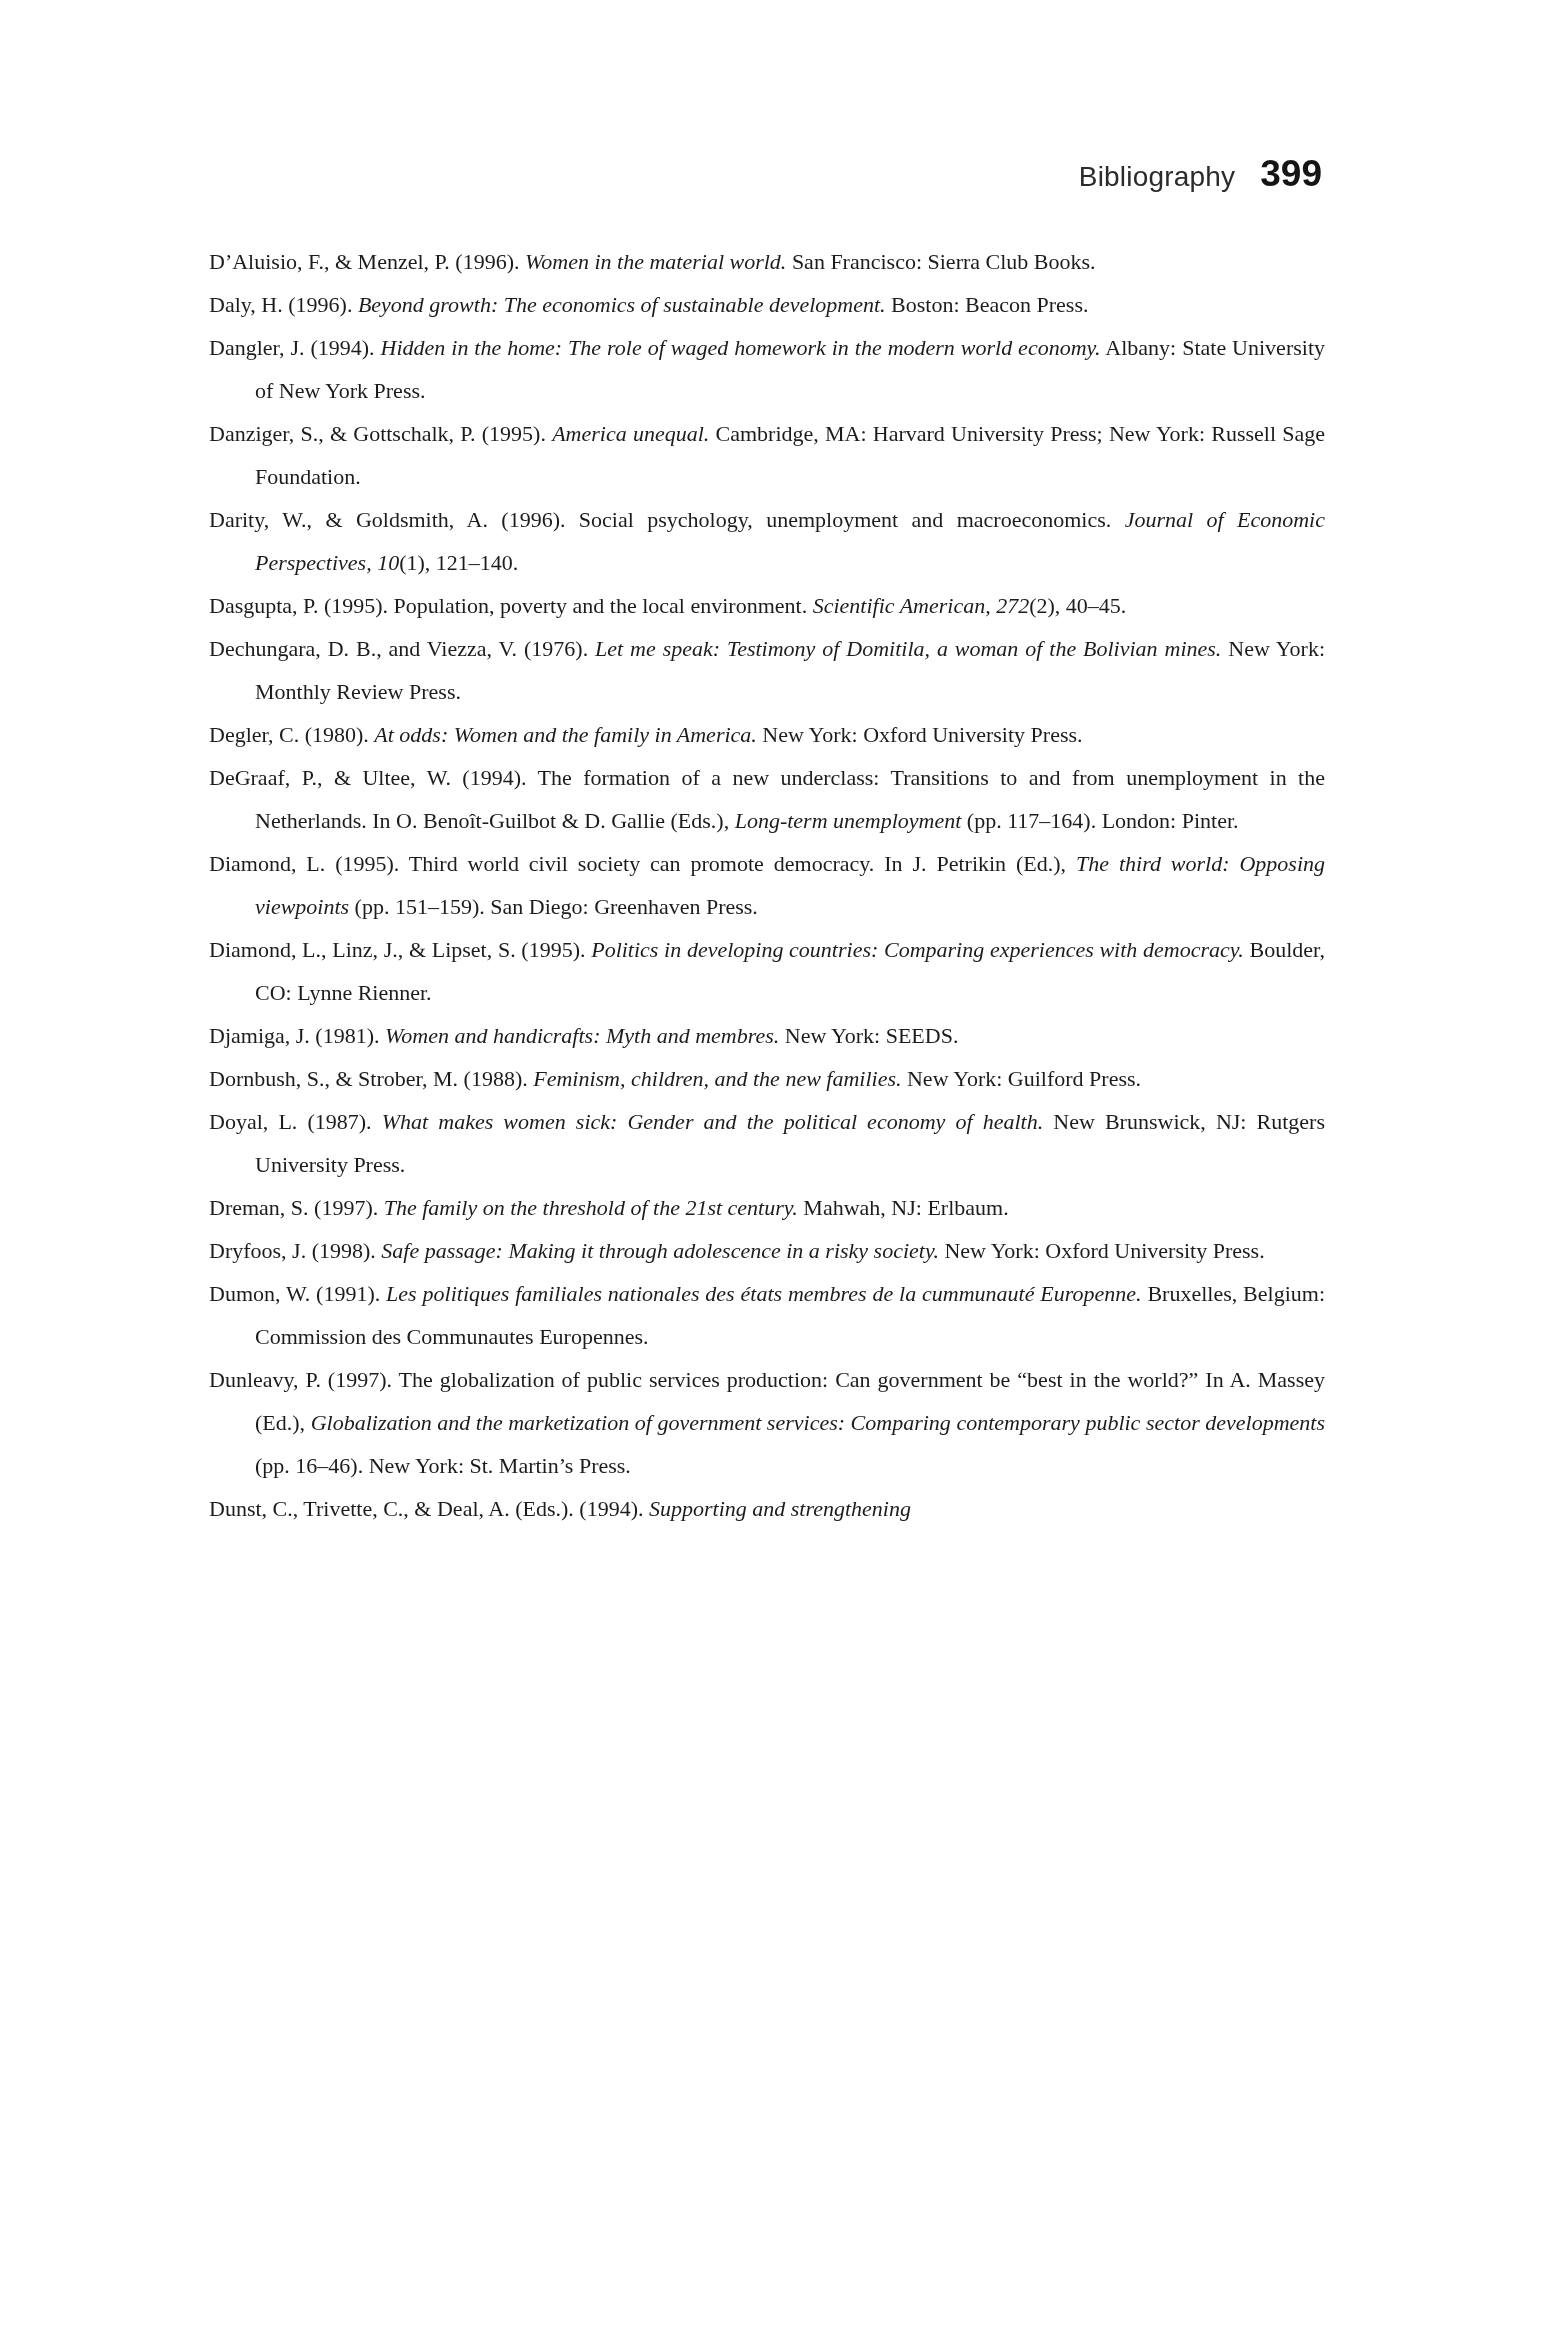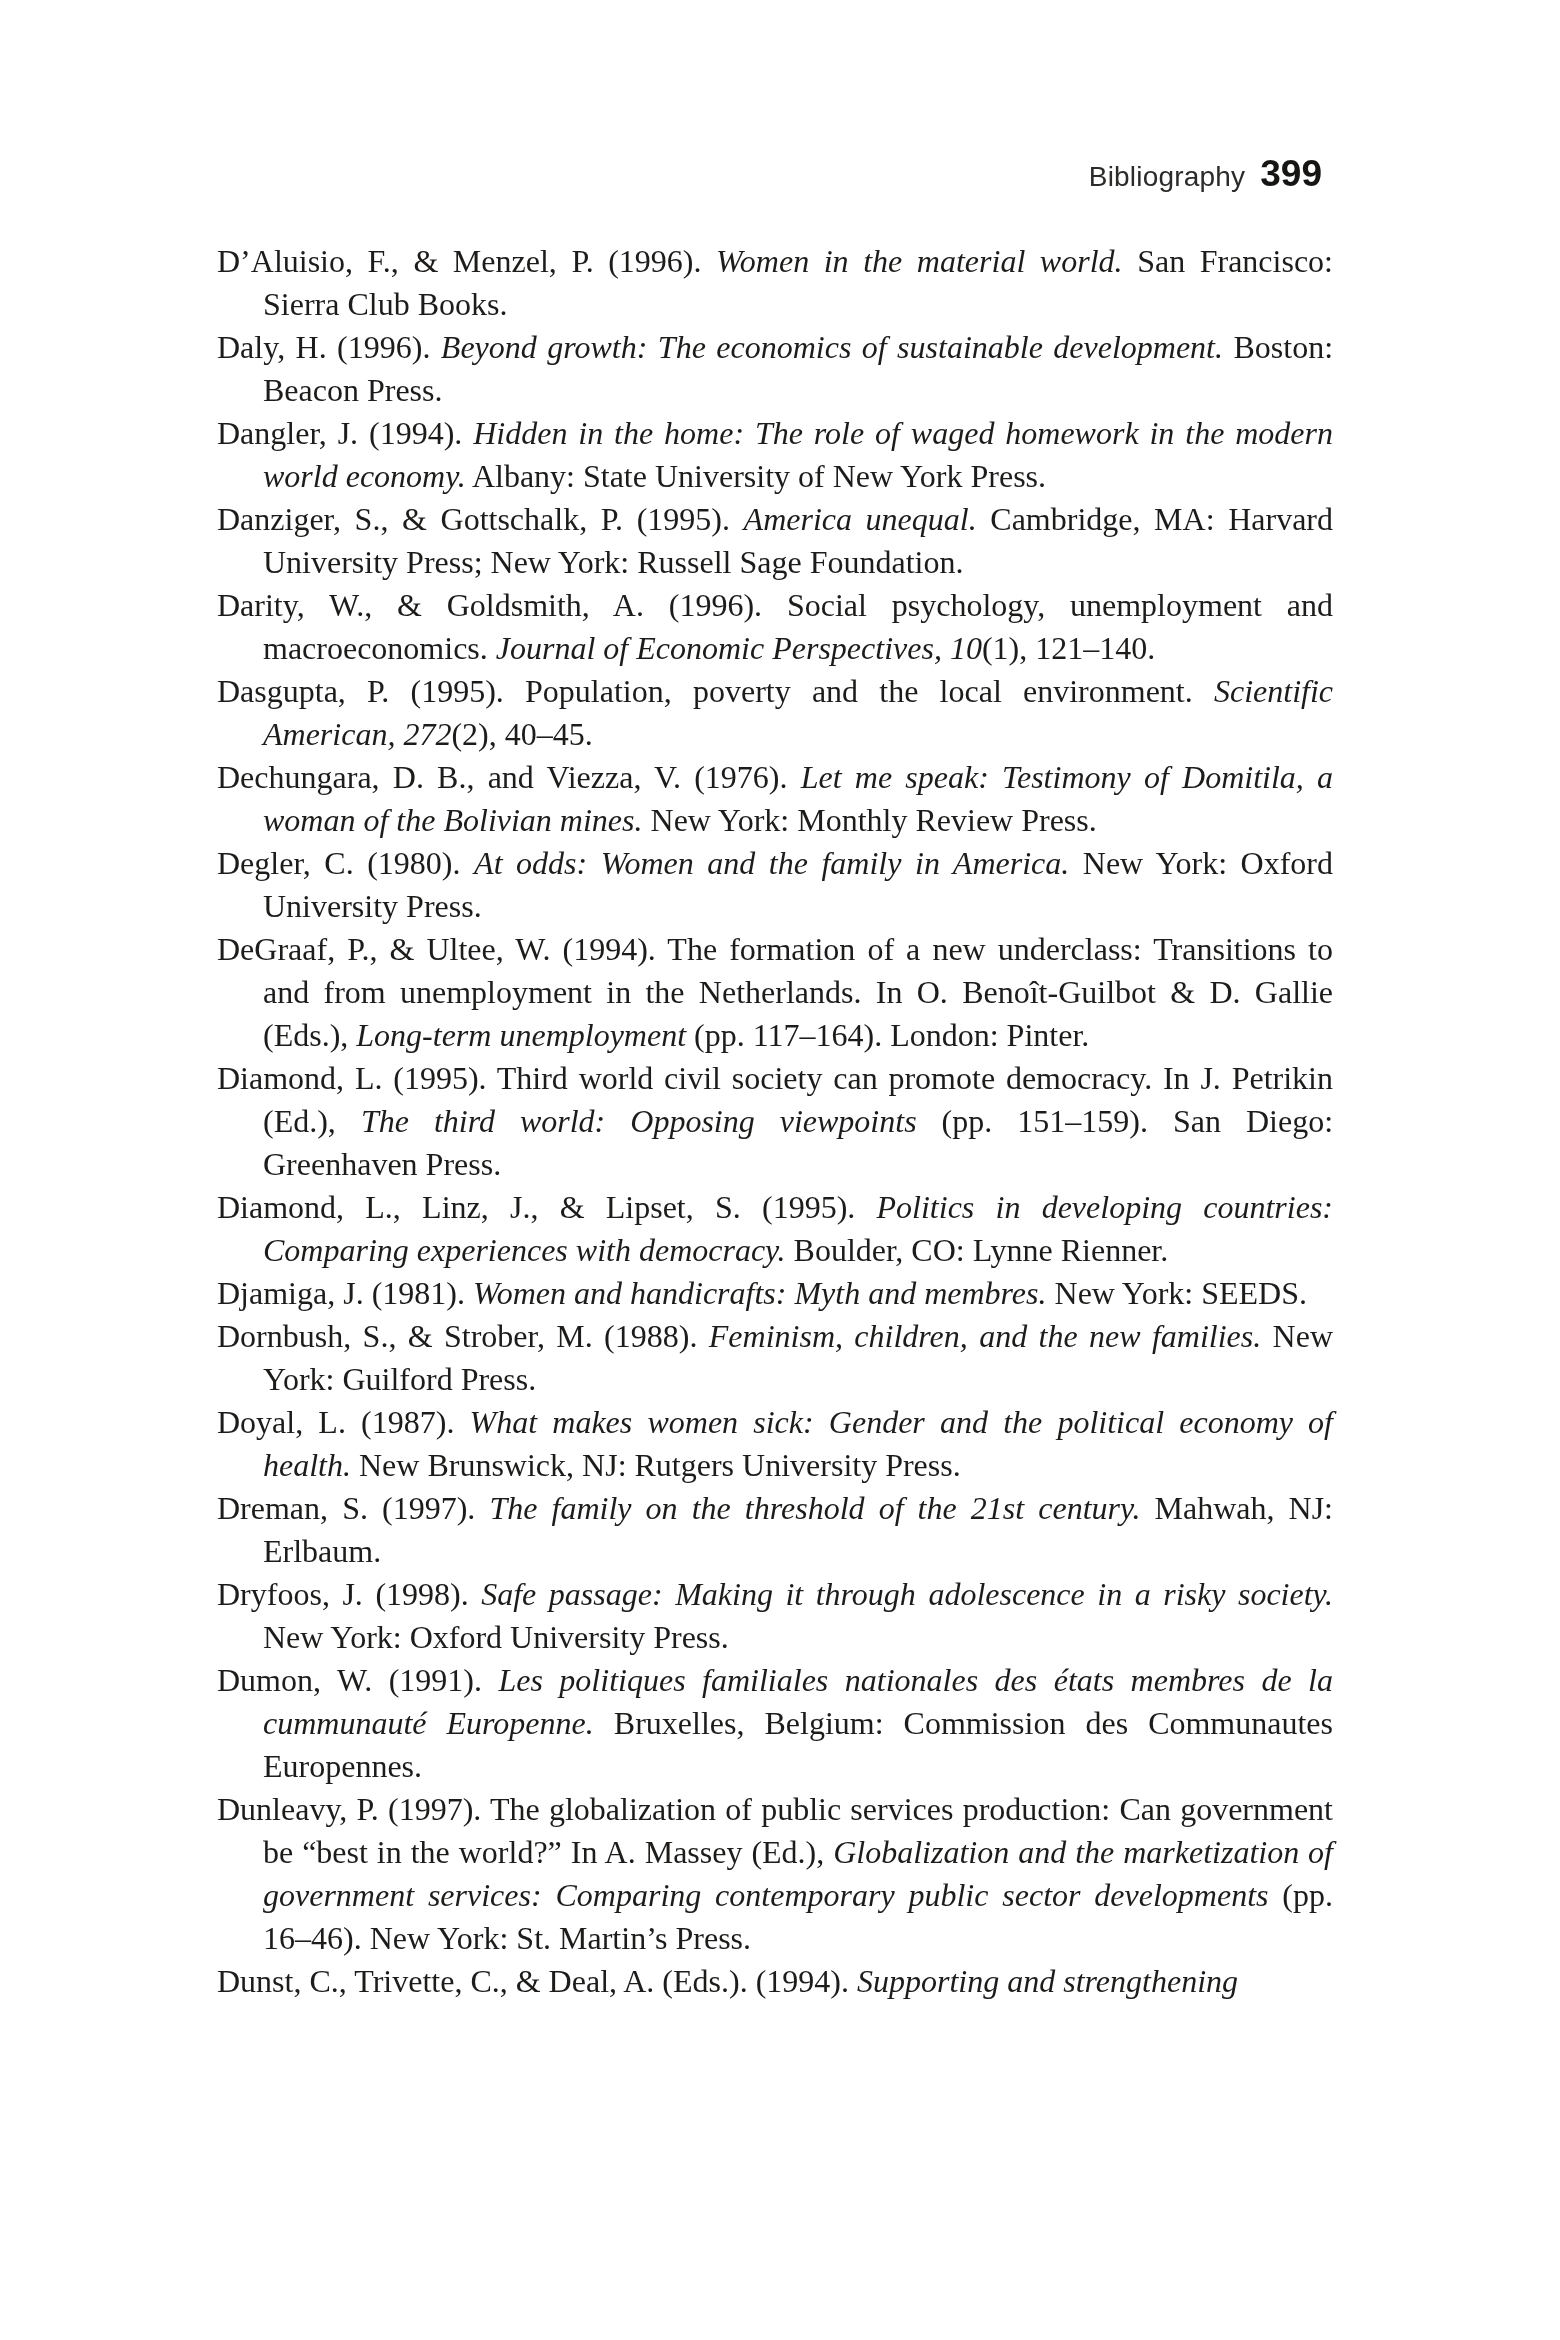--- a/index.html
+++ b/index.html
@@ -15,41 +15,41 @@
     color: #1d1c1a;
     font-family: "Liberation Serif", "DejaVu Serif", serif;
     overflow: hidden;
   }
   .running-head {
     position: absolute;
     top: 153px;
     right: 239px;
     display: flex;
     align-items: baseline;
-    gap: 15px;
+    gap: 25px;
     font-family: "Liberation Sans", "DejaVu Sans", sans-serif;
     white-space: nowrap;
   }
   .running-head .section-title {
     font-size: 28px;
     font-weight: 400;
     color: #2c2b29;
     letter-spacing: 0.2px;
   }
   .running-head .page-number {
     font-size: 37px;
     font-weight: 700;
     color: #161514;
   }
   .refs {
     position: absolute;
-    left: 217px;
+    left: 209px;
     top: 240px;
     width: 1116px;
-    font-size: 32px;
+    font-size: 22px;
     line-height: 43px;
     text-align: justify;
     text-justify: inter-word;
   }
   .ref {
     margin: 0;
     padding-left: 46px;
     text-indent: -46px;
   }
   .ref em {

